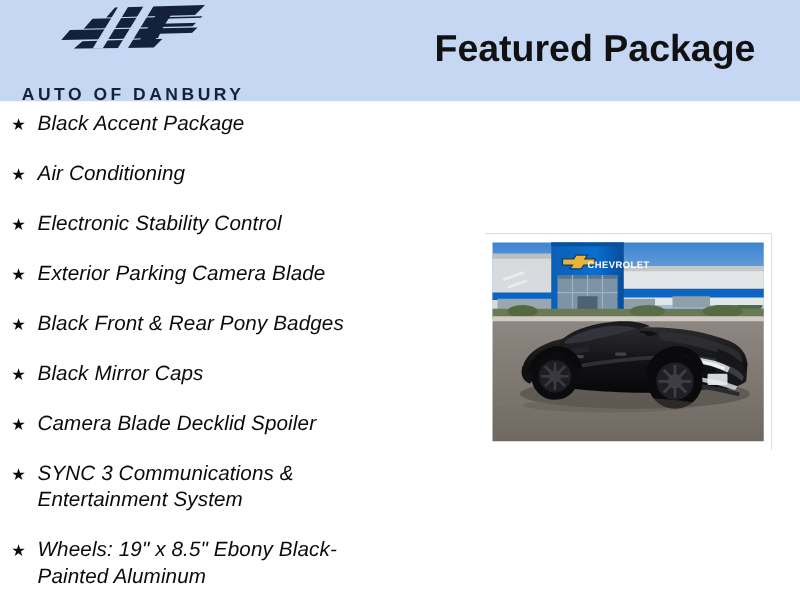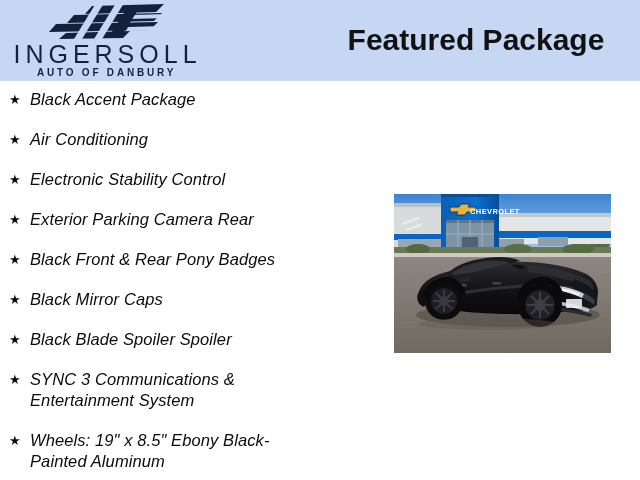--- a/index.html
+++ b/index.html
@@ -52,21 +52,21 @@
     color: #14213d;
     line-height: 1;
     text-indent: 5px;
   }
 
   #brand-subname {
     position: absolute;
     left: 0; top: 66px;
     width: 210px;
     text-align: center;
-    font-size: 10px;
+    font-size: 14px;
     font-weight: bold;
     letter-spacing: 2.8px;
     color: #14213d;
     line-height: 1;
     text-indent: 3px;
   }
 
   #page-title {
     position: absolute;
     left: 330px; top: 22px;
@@ -147,21 +147,20 @@
             <path d="M72 0 L80 0 L58 36 L50 36 Z"></path>
             <path d="M86 12 L126 11 L124 15 L84 16 Z"></path>
             <path d="M84 24 L120 23 L118 27 L82 28 Z"></path>
           </g>
           <g fill="#14213d">
             <path d="M84 4 L96 4 L78 32 L66 32 Z"></path>
           </g>
         </svg>
       </div>
 
-      <div id="brand-name">INGERSOLL</div>
       <div id="brand-subname">AUTO OF DANBURY</div>
     </div>
 
     <div id="page-title">Featured Package</div>
   </div>
 
   <ul id="feature-list">
     <li class="feature-item" style="margin-top:8px;">
       <span class="feature-bullet">★</span>
       <span class="feature-text">Black Accent Package</span>
@@ -169,33 +168,33 @@
     <li class="feature-item" style="margin-top:19px;">
       <span class="feature-bullet">★</span>
       <span class="feature-text">Air Conditioning</span>
     </li>
     <li class="feature-item" style="margin-top:19px;">
       <span class="feature-bullet">★</span>
       <span class="feature-text">Electronic Stability Control</span>
     </li>
     <li class="feature-item" style="margin-top:19px;">
       <span class="feature-bullet">★</span>
-      <span class="feature-text">Exterior Parking Camera Rear</span>
+      <span class="feature-text">Exterior Parking Camera Blade</span>
     </li>
     <li class="feature-item" style="margin-top:19px;">
       <span class="feature-bullet">★</span>
       <span class="feature-text">Black Front &amp; Rear Pony Badges</span>
     </li>
     <li class="feature-item" style="margin-top:19px;">
       <span class="feature-bullet">★</span>
       <span class="feature-text">Black Mirror Caps</span>
     </li>
     <li class="feature-item" style="margin-top:19px;">
       <span class="feature-bullet">★</span>
-      <span class="feature-text">Black Blade Spoiler Spoiler</span>
+      <span class="feature-text">Camera Blade Decklid Spoiler</span>
     </li>
     <li class="feature-item" style="margin-top:19px;">
       <span class="feature-bullet">★</span>
       <span class="feature-text">SYNC 3 Communications &amp;
 Entertainment System</span>
     </li>
     <li class="feature-item" style="margin-top:19px;">
       <span class="feature-bullet">★</span>
       <span class="feature-text">Wheels: 19" x 8.5" Ebony Black-
 Painted Aluminum</span>

